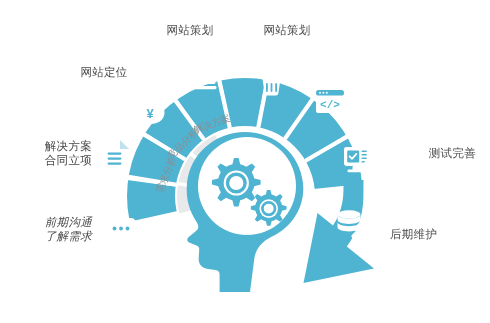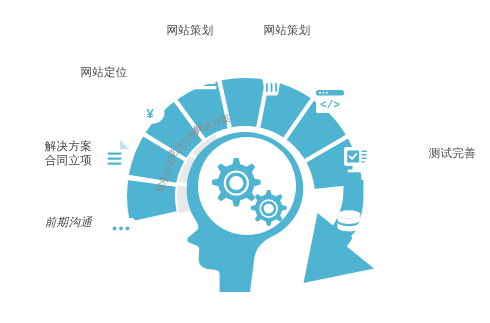--- a/index.html
+++ b/index.html
@@ -224,20 +224,21 @@
         <ellipse cx="349" cy="214.5" rx="11.5" ry="4.2"></ellipse>
         <path d="M337.5,214.5 v5.2 c0,2.3 5.1,4.2 11.5,4.2 s11.5,-1.9 11.5,-4.2 v-5.2 c0,2.3 -5.1,4.2 -11.5,4.2 s-11.5,-1.9 -11.5,-4.2 Z"></path>
         <path d="M337.5,222.0 v5.2 c0,2.3 5.1,4.2 11.5,4.2 s11.5,-1.9 11.5,-4.2 v-5.2 c0,2.3 -5.1,4.2 -11.5,4.2 s-11.5,-1.9 -11.5,-4.2 Z"></path>
         <path d="M365.0,222.5 a6.4,6.4 0 0 0 -8.6,7.9 l-4.6,4.6 a2.0,2.0 0 0 0 2.8,2.8 l4.6,-4.6 a6.4,6.4 0 0 0 7.9,-8.6 l-3.4,3.4 l-2.6,-0.8 l-0.8,-2.6 Z"></path>
       </g>
     </g>
   </svg>
 
   <div class="olabel rgt" style="left:6px;top:215px;width:86px;font-style:italic;">
     <span class="l1">前期沟通</span>
+    <span class="l2">了解需求</span>
   </div>
 
   <div class="olabel rgt" style="left:6px;top:139px;width:86px;">
     <span class="l1">解决方案</span>
     <span class="l2">合同立项</span>
   </div>
 
   <div class="olabel ctr" style="left:158px;top:23px;width:64px;">
     <span class="l1">网站策划</span>
   </div>
@@ -248,14 +249,17 @@
 
   <div class="olabel ctr" style="left:255px;top:23px;width:64px;">
     <span class="l1">网站策划</span>
   </div>
 
 
   <div class="olabel lft" style="left:390px;top:146px;width:86px;text-align:right;">
     <span class="l1">测试完善</span>
   </div>
 
+  <div class="olabel lft" style="left:390px;top:227px;width:86px;">
+    <span class="l1">后期维护</span>
+  </div>
 
 </div>
 
 </body></html>

